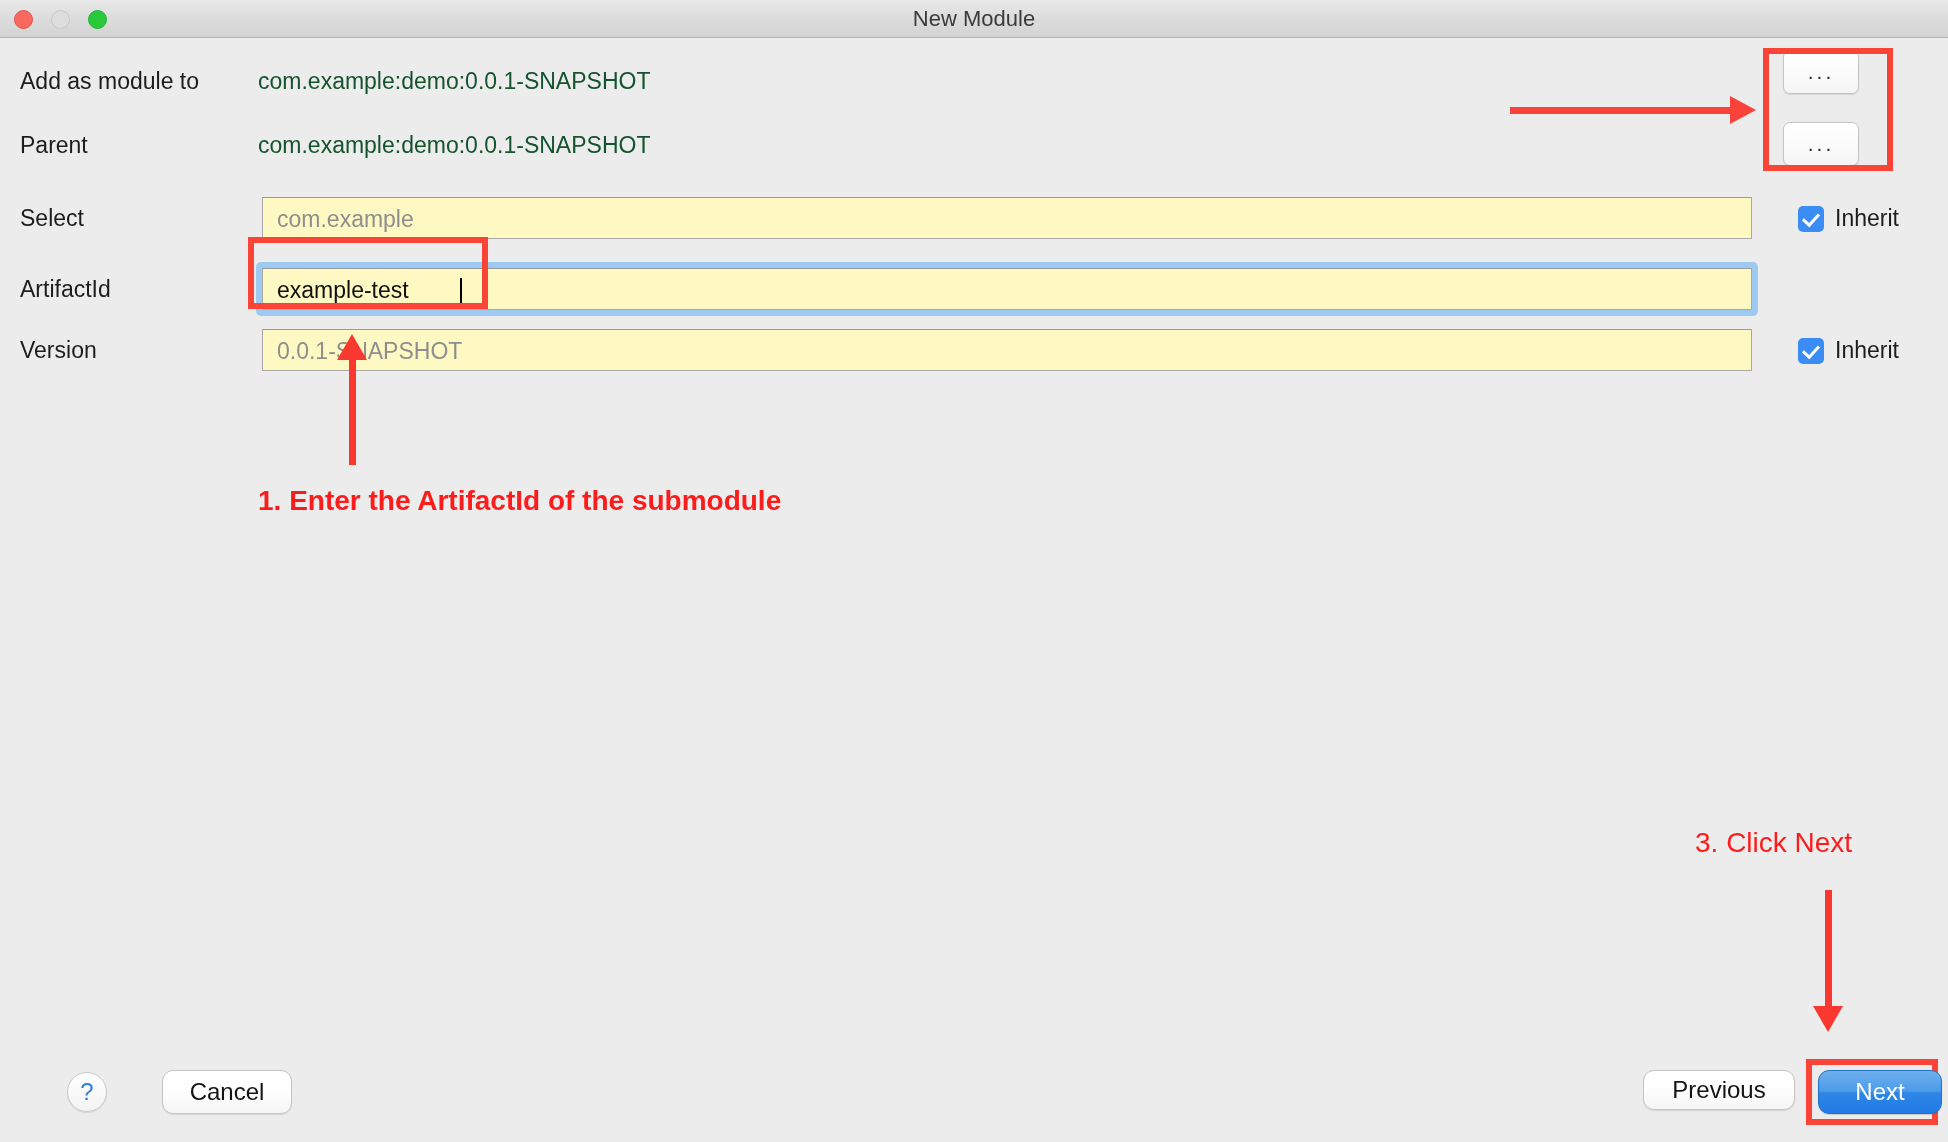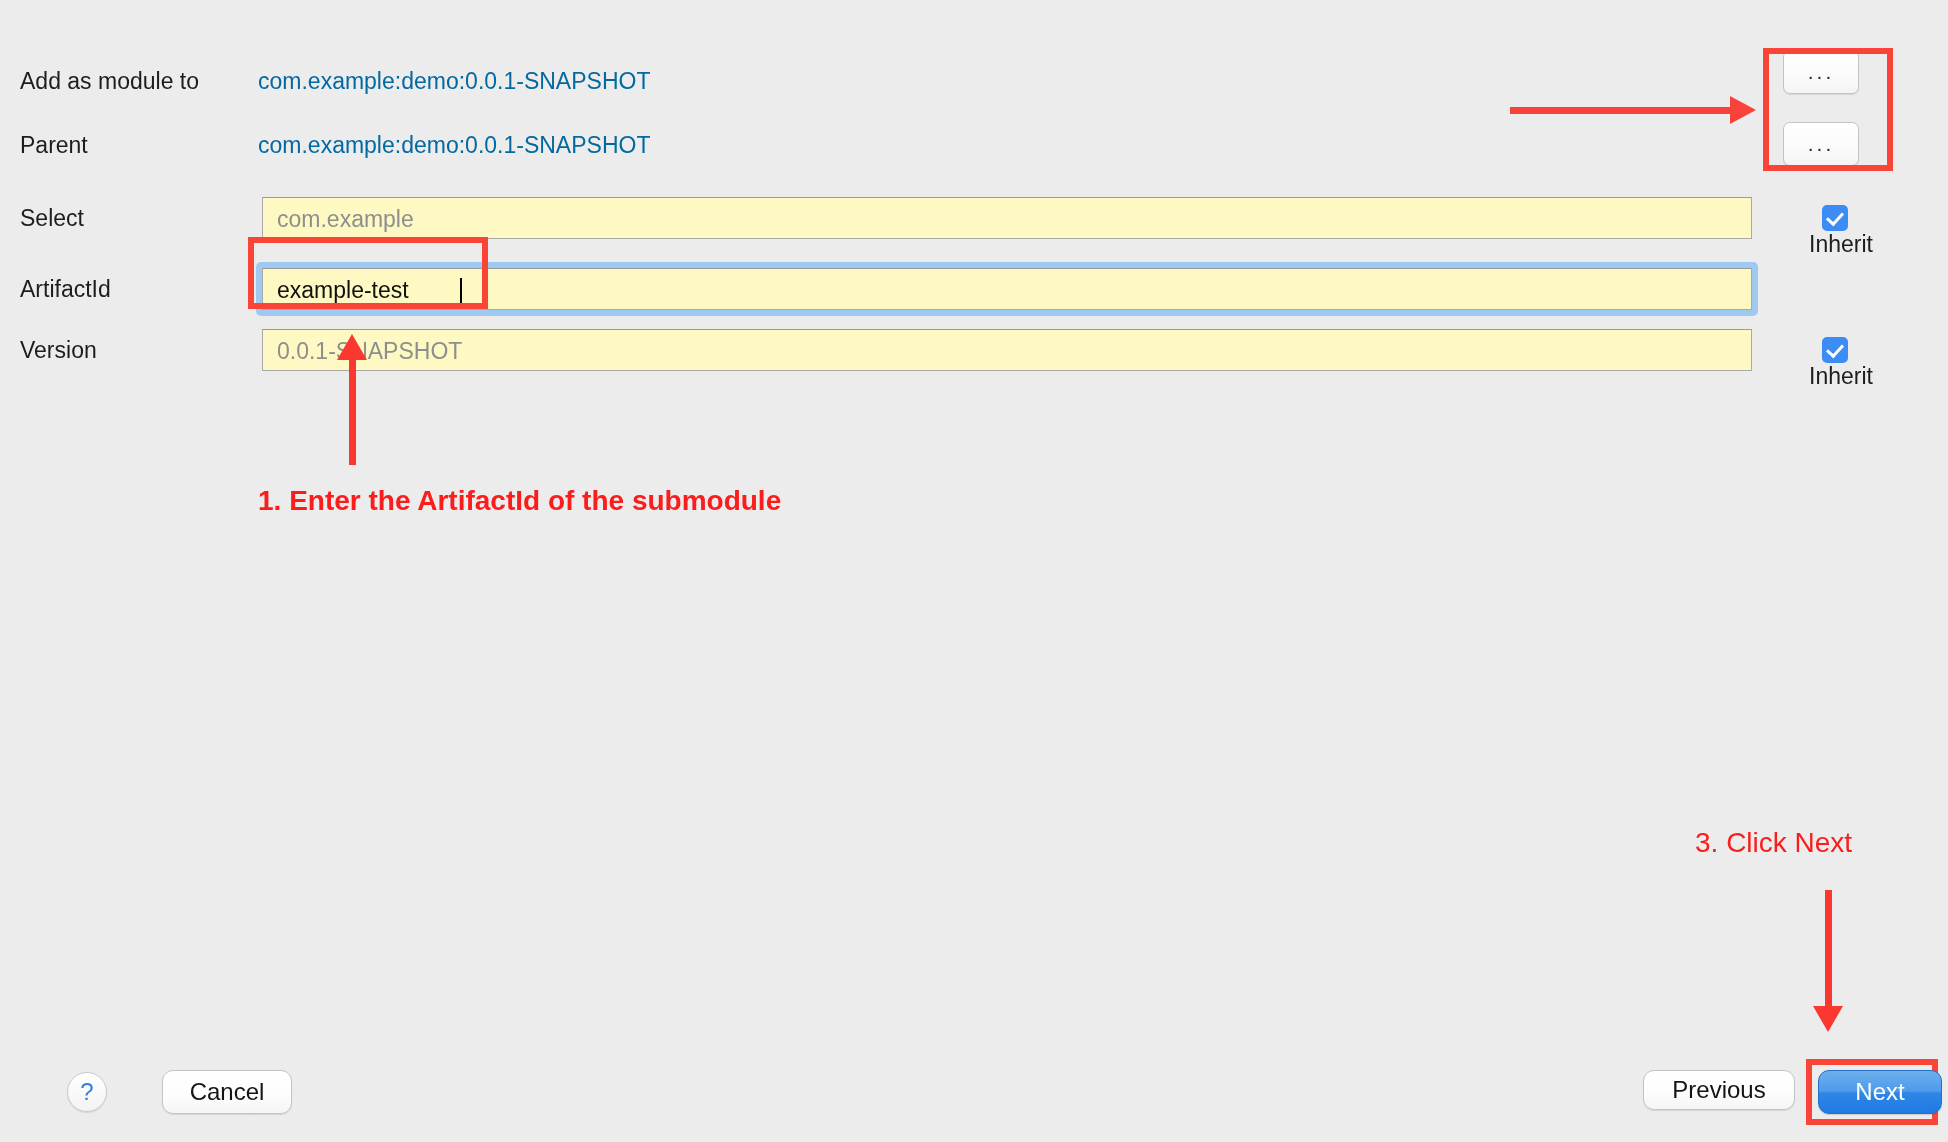--- a/index.html
+++ b/index.html
@@ -53,21 +53,21 @@
     position: absolute;
     left: 20px;
     font-size: 23px;
     color: #1d1d1d;
     white-space: nowrap;
   }
   .fvalue {
     position: absolute;
     left: 258px;
     font-size: 23px;
-    color: #0369a1;
+    color: #14532d;
     white-space: nowrap;
   }
 
   .tfield {
     position: absolute;
     left: 262px;
     width: 1490px;
     height: 42px;
     background: #fef9c3;
     border: 1px solid #a9a9a9;
@@ -93,21 +93,21 @@
   }
   .caret {
     display: inline-block;
     width: 2px; height: 26px;
     background: #000;
     vertical-align: -5px;
     margin-left: 1px;
   }
 
   
-  .cbwrap { position: absolute; left: 1798px; display: flex; align-items: center; flex-direction: column; }
+  .cbwrap { position: absolute; left: 1798px; display: flex; align-items: center; }
   .cbox {
     width: 26px; height: 26px;
     border-radius: 5px;
     background: #3b8cf4;
     position: relative;
     flex: none;
   }
   .cbox::after {
     content: "";
     position: absolute;
@@ -222,20 +222,26 @@
     border-left: 15px solid transparent;
     border-right: 15px solid transparent;
     border-bottom: 26px solid #fb382f;
   }
 </style>
 </head>
 <body>
 
 <div id="window">
 
+  <div id="titlebar">
+    <div class="traffic" id="tl-close"></div>
+    <div class="traffic" id="tl-min"></div>
+    <div class="traffic" id="tl-max"></div>
+    <div id="window-title">New Module</div>
+  </div>
 
   <div class="frow" style="top:68px;">
     <div class="flabel">Add as module to</div>
     <div class="fvalue">com.example:demo:0.0.1-SNAPSHOT</div>
   </div>
 
   <div class="frow" style="top:132px;">
     <div class="flabel">Parent</div>
     <div class="fvalue">com.example:demo:0.0.1-SNAPSHOT</div>
   </div>

